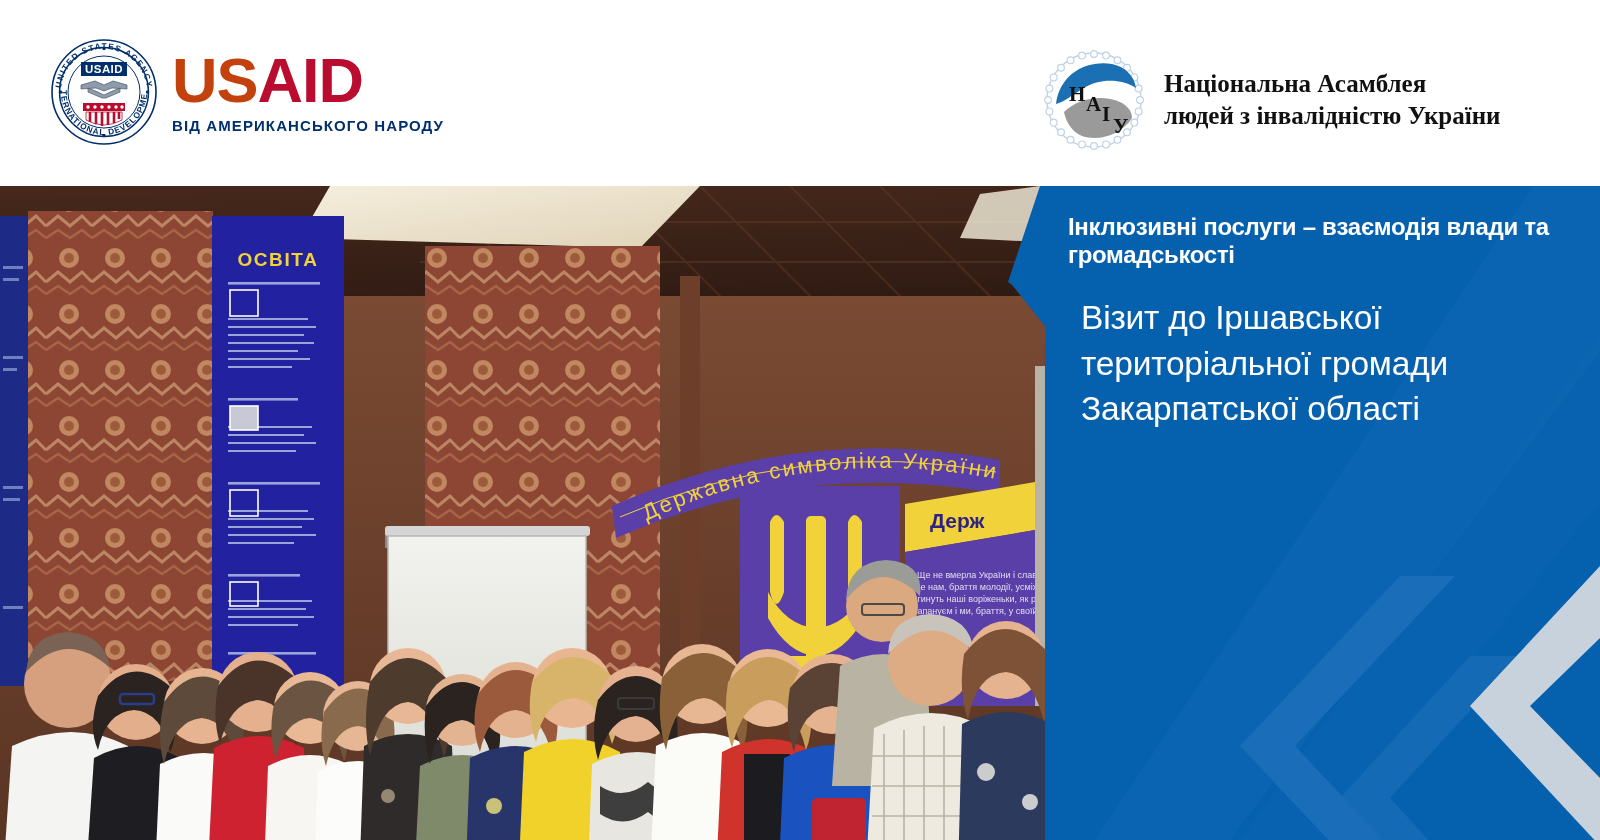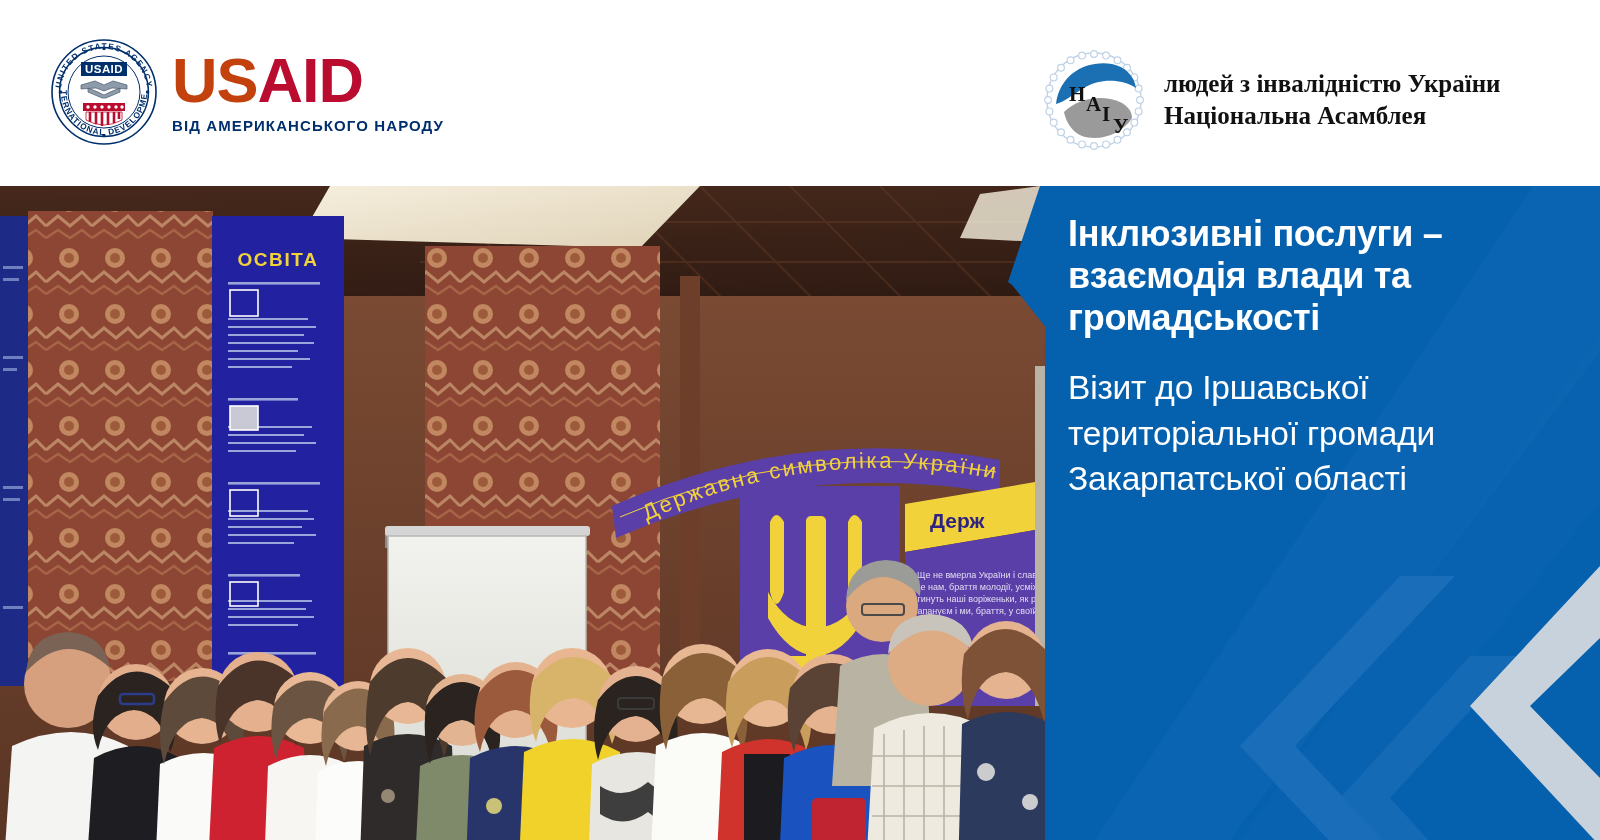--- a/index.html
+++ b/index.html
@@ -25,22 +25,22 @@
 
   
   .photo{position:absolute;left:0;top:186px;width:1600px;height:654px;overflow:hidden;background:#f0abfc;}
   .photo svg{display:block;width:1600px;height:654px;}
 
   
   .blue-panel{position:absolute;left:0;top:186px;width:1600px;height:654px;pointer-events:none;}
   .blue-panel svg{display:block;width:1600px;height:654px;}
 
   .panel-text{position:absolute;left:1068px;top:213px;width:520px;}
-  .panel-title{color:#ffffff;font-size:36px;font-weight:bold;line-height:1.17;margin:0 0 26px 0;letter-spacing:-0.3px;}
-  .panel-sub{color:#ffffff;font-size:33.5px;font-weight:400;line-height:1.36;margin:0;letter-spacing:-0.2px;}
+  .panel-title{color:#ffffff;font-size:24px;font-weight:bold;line-height:1.17;margin:0 0 26px 0;letter-spacing:-0.3px;}
+  .panel-sub{color:#ffffff;font-size:33.5px;font-weight:400;line-height:1.36;margin:13px;letter-spacing:-0.2px;}
 </style>
 </head>
 <body>
 
 <div class="page">
 
   <div class="header">
 
     <div class="usaid-logo">
       <div class="usaid-seal">
@@ -134,22 +134,22 @@
           <path d="M22 64 C36 50 60 46 78 54 C86 58 90 64 90 70 C80 86 58 94 40 88 C30 84 24 74 22 64 Z" fill="#9A9A9A"></path>
           <g font-family="Liberation Serif, serif" font-weight="bold" fill="#111111">
             <text x="27" y="53" font-size="21">Н</text>
             <text x="44" y="63" font-size="21">А</text>
             <text x="60" y="73" font-size="21">І</text>
             <text x="71" y="85" font-size="21">У</text>
           </g>
         </svg>
       </div>
       <div class="naiu-text">
+        <div class="naiu-line">Національна Асамблея</div>
         <div class="naiu-line">людей з інвалідністю України</div>
-        <div class="naiu-line">Національна Асамблея</div>
       </div>
     </div>
   </div>
 
   <div class="photo">
     <svg viewBox="0 0 1600 654" xmlns="http://www.w3.org/2000/svg">
       <defs>
         <linearGradient id="ceil" x1="0" y1="0" x2="0.3" y2="1">
           <stop offset="0" stop-color="#47291c"></stop>
             <stop offset="1" stop-color="#2e1a12"></stop>

